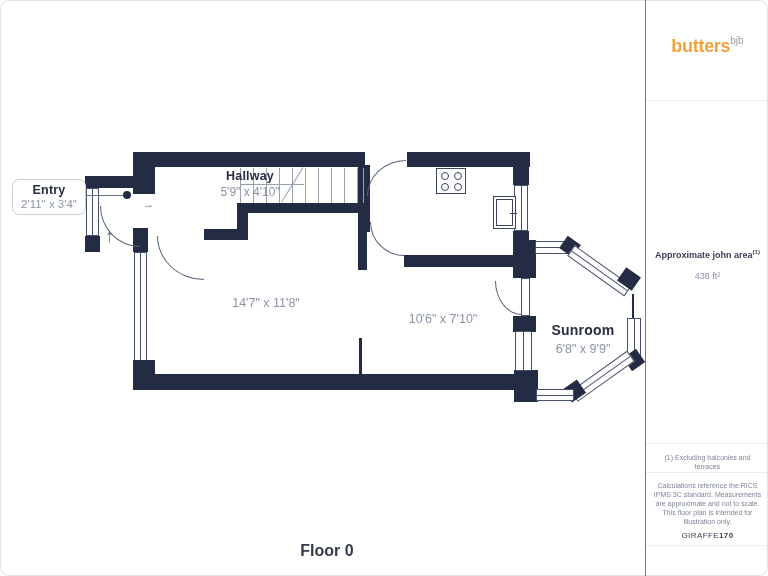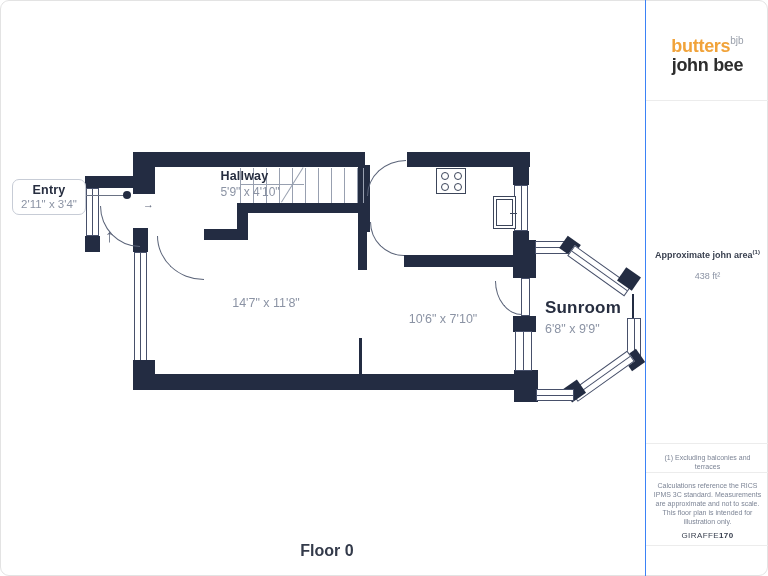--- a/index.html
+++ b/index.html
@@ -18,21 +18,21 @@
   .leader{position:absolute;background:#6a7284;height:1px;}
   .dot{position:absolute;width:8px;height:8px;border-radius:50%;background:#232c42;}
   .doorleaf{position:absolute;box-sizing:border-box;background:#fff;border:1px solid #47506a;}
   .stove{position:absolute;box-sizing:border-box;background:#fff;border:1.2px solid #3c455a;display:grid;grid-template-columns:1fr 1fr;place-items:center;padding:1px;}
   .stove span{width:8px;height:8px;border:1.2px solid #3c455a;border-radius:50%;box-sizing:border-box;}
   .sink{position:absolute;box-sizing:border-box;background:#fff;border:1.2px solid #3c455a;}
   .sink .inner{position:absolute;left:2px;top:2px;right:2px;bottom:2px;border:1px solid #3c455a;}
   .sink .tick{position:absolute;right:-2px;top:50%;width:7px;height:1px;background:#3c455a;}
   .glyph{position:absolute;color:#5a6378;}
   
-  .roomlabel{position:absolute;transform:translateX(-50%);white-space:nowrap;}
+  .roomlabel{position:absolute;transform:translateX(-50%);text-align:center;white-space:nowrap;}
   .room-name{font-size:13px;font-weight:bold;color:#272e40;letter-spacing:.2px;}
   .room-dims{font-size:12px;color:#8b93a4;margin-top:2px;}
   .floor-label{position:absolute;transform:translateX(-50%);font-size:16px;font-weight:bold;color:#333a4a;}
   
   .callout{position:absolute;box-sizing:border-box;background:#fff;border:1.5px solid #c7ccd6;border-radius:7px;text-align:center;padding:3px 4px 4px;}
   .callout .room-name{font-size:12.5px;}
   .callout .room-dims{font-size:11.5px;margin-top:1px;}
   
   .sidebar{position:absolute;left:645px;top:0;width:123px;height:576px;border-left:1px solid #3b82f6;}
   .hline{position:absolute;left:0;width:123px;height:1px;background:#ececec;}
@@ -123,38 +123,37 @@
     <div class="room-name" style="font-size:12.5px;">Hallway</div>
     <div class="room-dims">5'9" x 4'10"</div>
   </div>
   <div class="roomlabel" style="left:266px;top:294px;">
     <div class="room-dims" style="font-size:12.5px;">14'7" x 11'8"</div>
   </div>
   <div class="roomlabel" style="left:443px;top:310px;">
     <div class="room-dims" style="font-size:12.5px;">10'6" x 7'10"</div>
   </div>
   <div class="roomlabel" style="left:583px;top:298px;">
-    <div class="room-name" style="font-size:17px;">Sunroom</div>
+    <div class="room-name" style="font-size:14px;margin-top:24px;">Sunroom</div>
     <div class="room-dims" style="margin-top:4px;font-size:12.5px;">6'8" x 9'9"</div>
   </div>
 
   <div class="leader" style="left:80px;top:195px;width:45px;"></div>
   <div class="dot" style="left:123px;top:191px;"></div>
   <div class="callout" style="left:12px;top:179px;width:74px;">
     <div class="room-name">Entry</div>
     <div class="room-dims">2'11" x 3'4"</div>
   </div>
 
   <div class="floor-label" style="left:327px;top:542px;">Floor 0</div>
 </div>
 
 <div class="sidebar">
   <div class="logo">
     <div class="l1" style="color:#f1a33a;"><span>butters</span><span class="sup">bjb</span></div>
-    <div class="l2" style="color:#2d2d2d;">john bee</div>
   </div>
   <div class="hline" style="top:100px;"></div>
 
   <div class="area">
     <div class="t"><span>Approximate john area</span><sup>(1)</sup></div>
     <div class="v">438 ft²</div>
   </div>
 
   <div class="hline" style="top:443px;"></div>
   <div class="fnote" style="top:453px;">(1) Excluding balconies and terraces</div>

